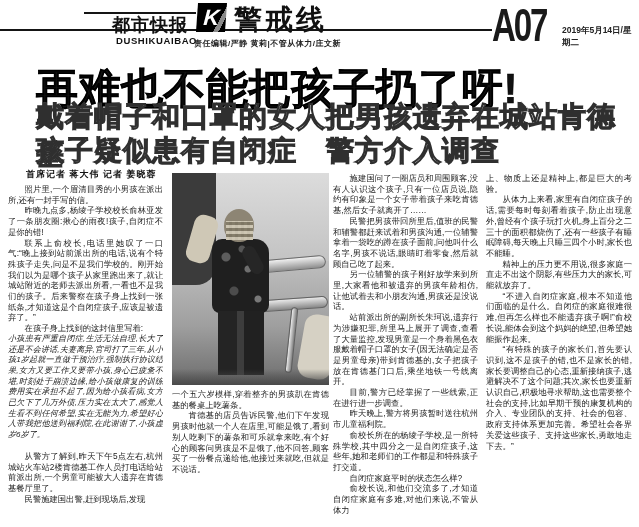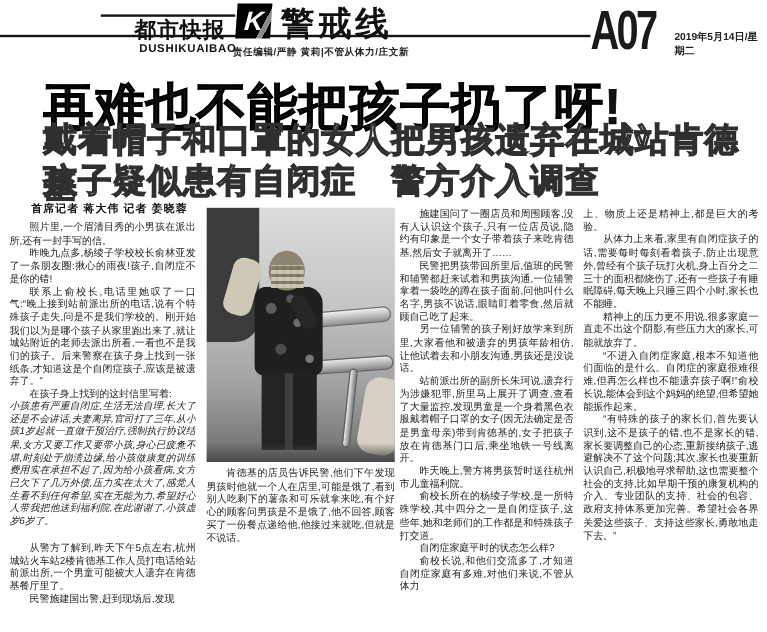--- a/index.html
+++ b/index.html
@@ -107,29 +107,31 @@
     <div class="ph-adult-arm" data-name="photo-adult-arm"></div>
     <div class="ph-boy-body" data-name="photo-boy-body"></div>
     <div class="ph-boy-arm" data-name="photo-boy-arm"></div>
     <div class="ph-boy-legs" data-name="photo-boy-legs"></div>
     <div class="ph-boy-head" data-name="photo-boy-head"></div>
     <div class="ph-face-mosaic" data-name="photo-boy-face-mosaic"></div>
     <div class="ph-bag" data-name="photo-bag"></div>
     <div class="ph-floor" data-name="photo-floor-shadow"></div>
   </div>
   <div data-name="column-2-text">
+      <p class="para noindent" data-name="paragraph">一个五六岁模样,穿着整齐的男孩趴在肯德基的餐桌上吃薯条。</p>
       <p class="para " data-name="paragraph">肯德基的店员告诉民警,他们下午发现男孩时他就一个人在店里,可能是饿了,看到别人吃剩下的薯条和可乐就拿来吃,有个好心的顾客问男孩是不是饿了,他不回答,顾客买了一份餐点递给他,他接过来就吃,但就是不说话。</p>
     </div>
 </div>
 
 <div id="col3" class="col" data-name="column-3">
     <p class="para " data-name="paragraph">施建国问了一圈店员和周围顾客,没有人认识这个孩子,只有一位店员说,隐约有印象是一个女子带着孩子来吃肯德基,然后女子就离开了……</p>
     <p class="para " data-name="paragraph">民警把男孩带回所里后,值班的民警和辅警都赶来试着和男孩沟通,一位辅警拿着一袋吃的蹲在孩子面前,问他叫什么名字,男孩不说话,眼睛盯着零食,然后就顾自己吃了起来。</p>
     <p class="para " data-name="paragraph">另一位辅警的孩子刚好放学来到所里,大家看他和被遗弃的男孩年龄相仿,让他试着去和小朋友沟通,男孩还是没说话。</p>
     <p class="para " data-name="paragraph">站前派出所的副所长朱珂说,遗弃行为涉嫌犯罪,所里马上展开了调查,查看了大量监控,发现男童是一个身着黑色衣服戴着帽子口罩的女子(因无法确定是否是男童母亲)带到肯德基的,女子把孩子放在肯德基门口后,乘坐地铁一号线离开。</p>
+    <p class="para " data-name="paragraph">目前,警方已经掌握了一些线索,正在进行进一步调查。</p>
     <p class="para " data-name="paragraph">昨天晚上,警方将男孩暂时送往杭州市儿童福利院。</p>
     <p class="para " data-name="paragraph">俞校长所在的杨绫子学校,是一所特殊学校,其中四分之一是自闭症孩子,这些年,她和老师们的工作都是和特殊孩子打交道。</p>
     <p class="para " data-name="paragraph">自闭症家庭平时的状态怎么样?</p>
     <p class="para " data-name="paragraph">俞校长说,和他们交流多了,才知道自闭症家庭有多难,对他们来说,不管从体力</p>
   </div>
 <div id="col4" class="col" data-name="column-4">
     <p class="para noindent" data-name="paragraph">上、物质上还是精神上,都是巨大的考验。</p>
     <p class="para " data-name="paragraph">从体力上来看,家里有自闭症孩子的话,需要每时每刻看着孩子,防止出现意外,曾经有个孩子玩打火机,身上百分之二三十的面积都烧伤了,还有一些孩子有睡眠障碍,每天晚上只睡三四个小时,家长也不能睡。</p>
     <p class="para " data-name="paragraph">精神上的压力更不用说,很多家庭一直走不出这个阴影,有些压力大的家长,可能就放弃了。</p>
     <p class="para " data-name="paragraph">“不进入自闭症家庭,根本不知道他们面临的是什么。自闭症的家庭很难很难,但再怎么样也不能遗弃孩子啊!”俞校长说,能体会到这个妈妈的绝望,但希望她能振作起来。</p>

